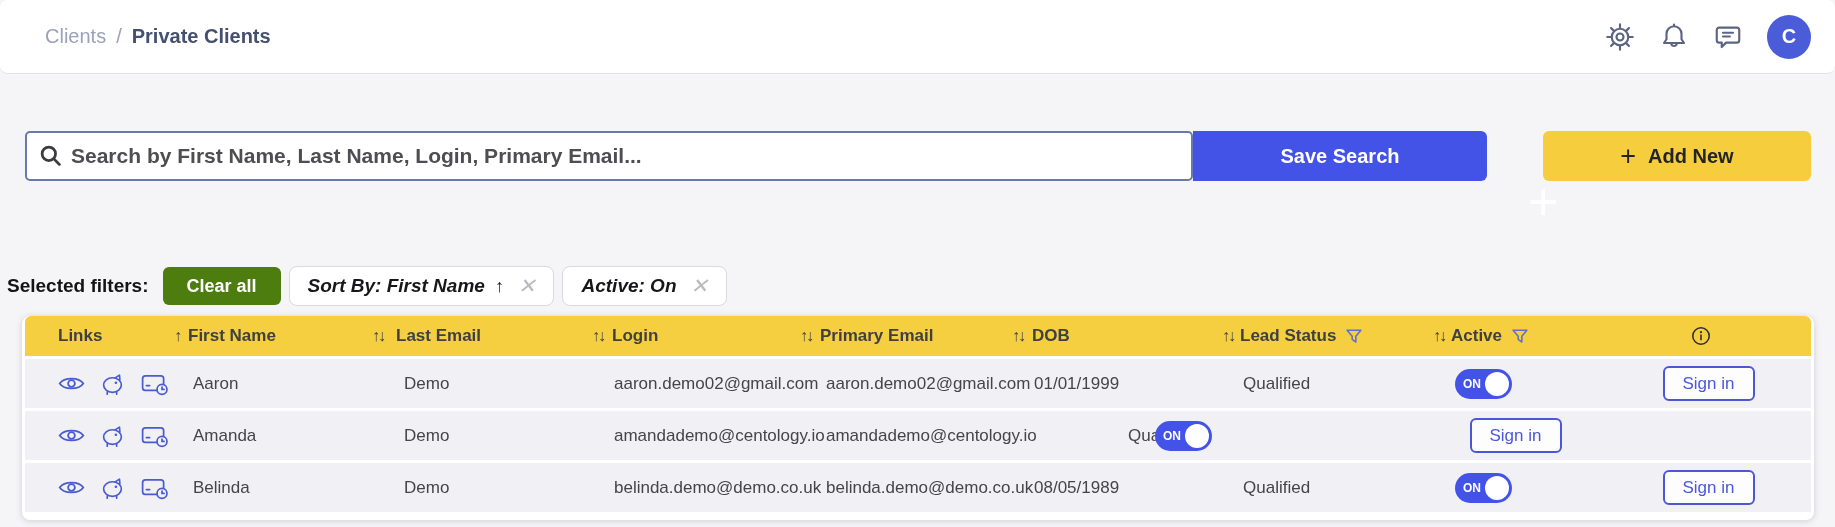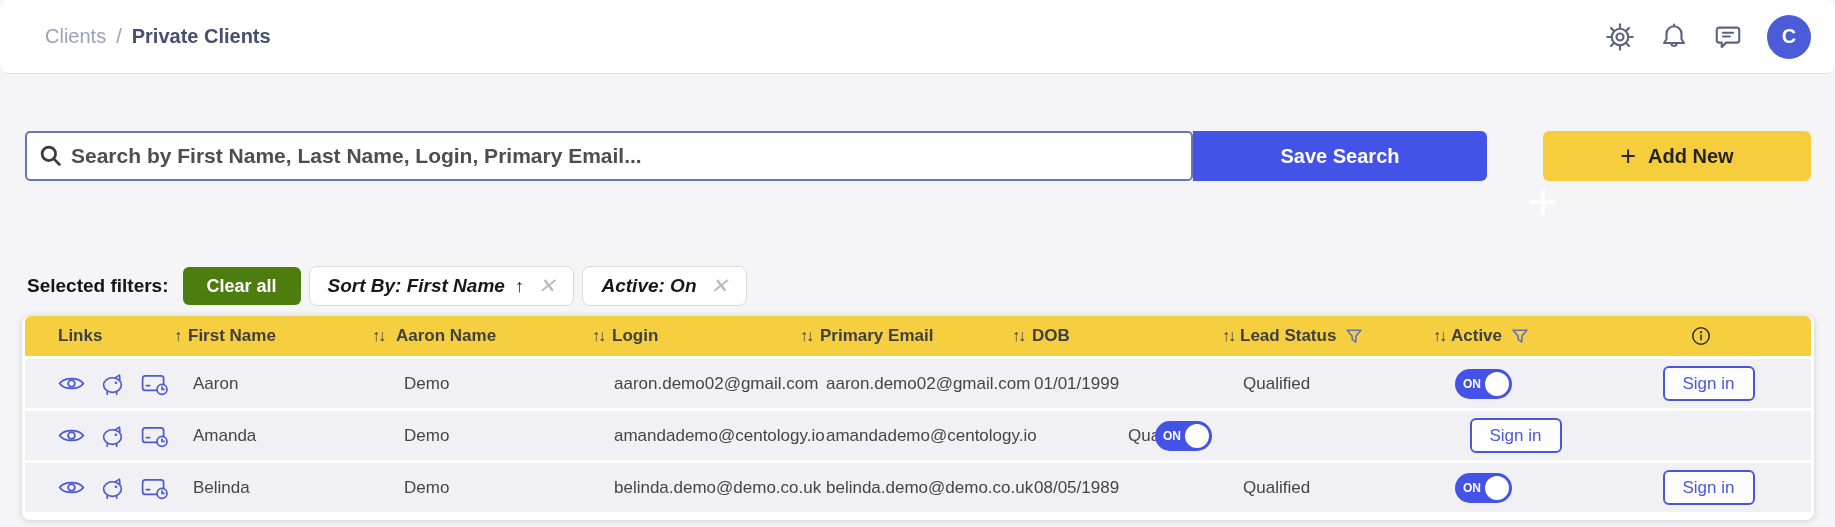--- a/index.html
+++ b/index.html
@@ -31,21 +31,21 @@
               border-radius:0 6px 6px 0; font-size:20px; font-weight:bold; cursor:pointer;
               font-family:"Liberation Sans",sans-serif; margin-left:0; }
   .btn-addnew { position:absolute; left:1518px; top:0; width:268px; height:50px; background:#f6ce3d; color:#242424;
                 border:none; border-radius:6px; font-size:20px; font-weight:bold; cursor:pointer;
                 font-family:"Liberation Sans",sans-serif; display:flex; align-items:center; justify-content:center; gap:12px; }
   .addnew-plus { font-size:27px; font-weight:normal; line-height:1; }
   .ghost-plus { position:absolute; left:1528px; top:172px; color:#ffffff; font-size:52px; font-weight:200;
                 opacity:.95; pointer-events:none; }
 
   
-  .filters-row { position:absolute; top:266px; left:27px; height:40px; display:flex; align-items:center; }
+  .filters-row { position:absolute; top:266px; left:7px; height:40px; display:flex; align-items:center; }
   .filters-label { font-size:19px; font-weight:bold; color:#141414; margin-right:14px; }
   .btn-clear { width:118px; height:38px; background:#4d7c0f; color:#fff; border:none; border-radius:6px;
                font-size:18px; font-weight:bold; cursor:pointer; font-family:"Liberation Sans",sans-serif; }
   .chip { height:40px; background:#fff; border:1px solid #d9d9df; border-radius:8px; margin-left:8px;
           display:flex; align-items:center; padding:0 18px; gap:10px; font-size:19px; font-weight:bold; color:#17171a;font-style:italic; }
   .chip .chip-arrow { font-size:18px; font-weight:bold; color:#17171a; }
   .chip .chip-x { color:#b9b9c1; font-size:21px; font-weight:normal; cursor:pointer; margin-left:4px; }
 
   
   .table-card { position:absolute; top:316px; left:22px; width:1792px; background:#ffffff;
@@ -159,21 +159,21 @@
     <div class="tgrid thead">
       <div class="th th-links">
         <span>Links</span>
       </div>
       <div class="th th-first">
         <span class="sort-glyph">↑</span>
         <span>First Name</span>
       </div>
       <div class="th th-last">
         <span class="sort-glyph">↑↓</span>
-        <span>Aaron Name</span>
+        <span>Last Email</span>
       </div>
       <div class="th th-login">
         <span class="sort-glyph">↑↓</span>
         <span>Login</span>
       </div>
       <div class="th th-email">
         <span class="sort-glyph">↑↓</span>
         <span>Primary Email</span>
       </div>
       <div class="th th-dob">

